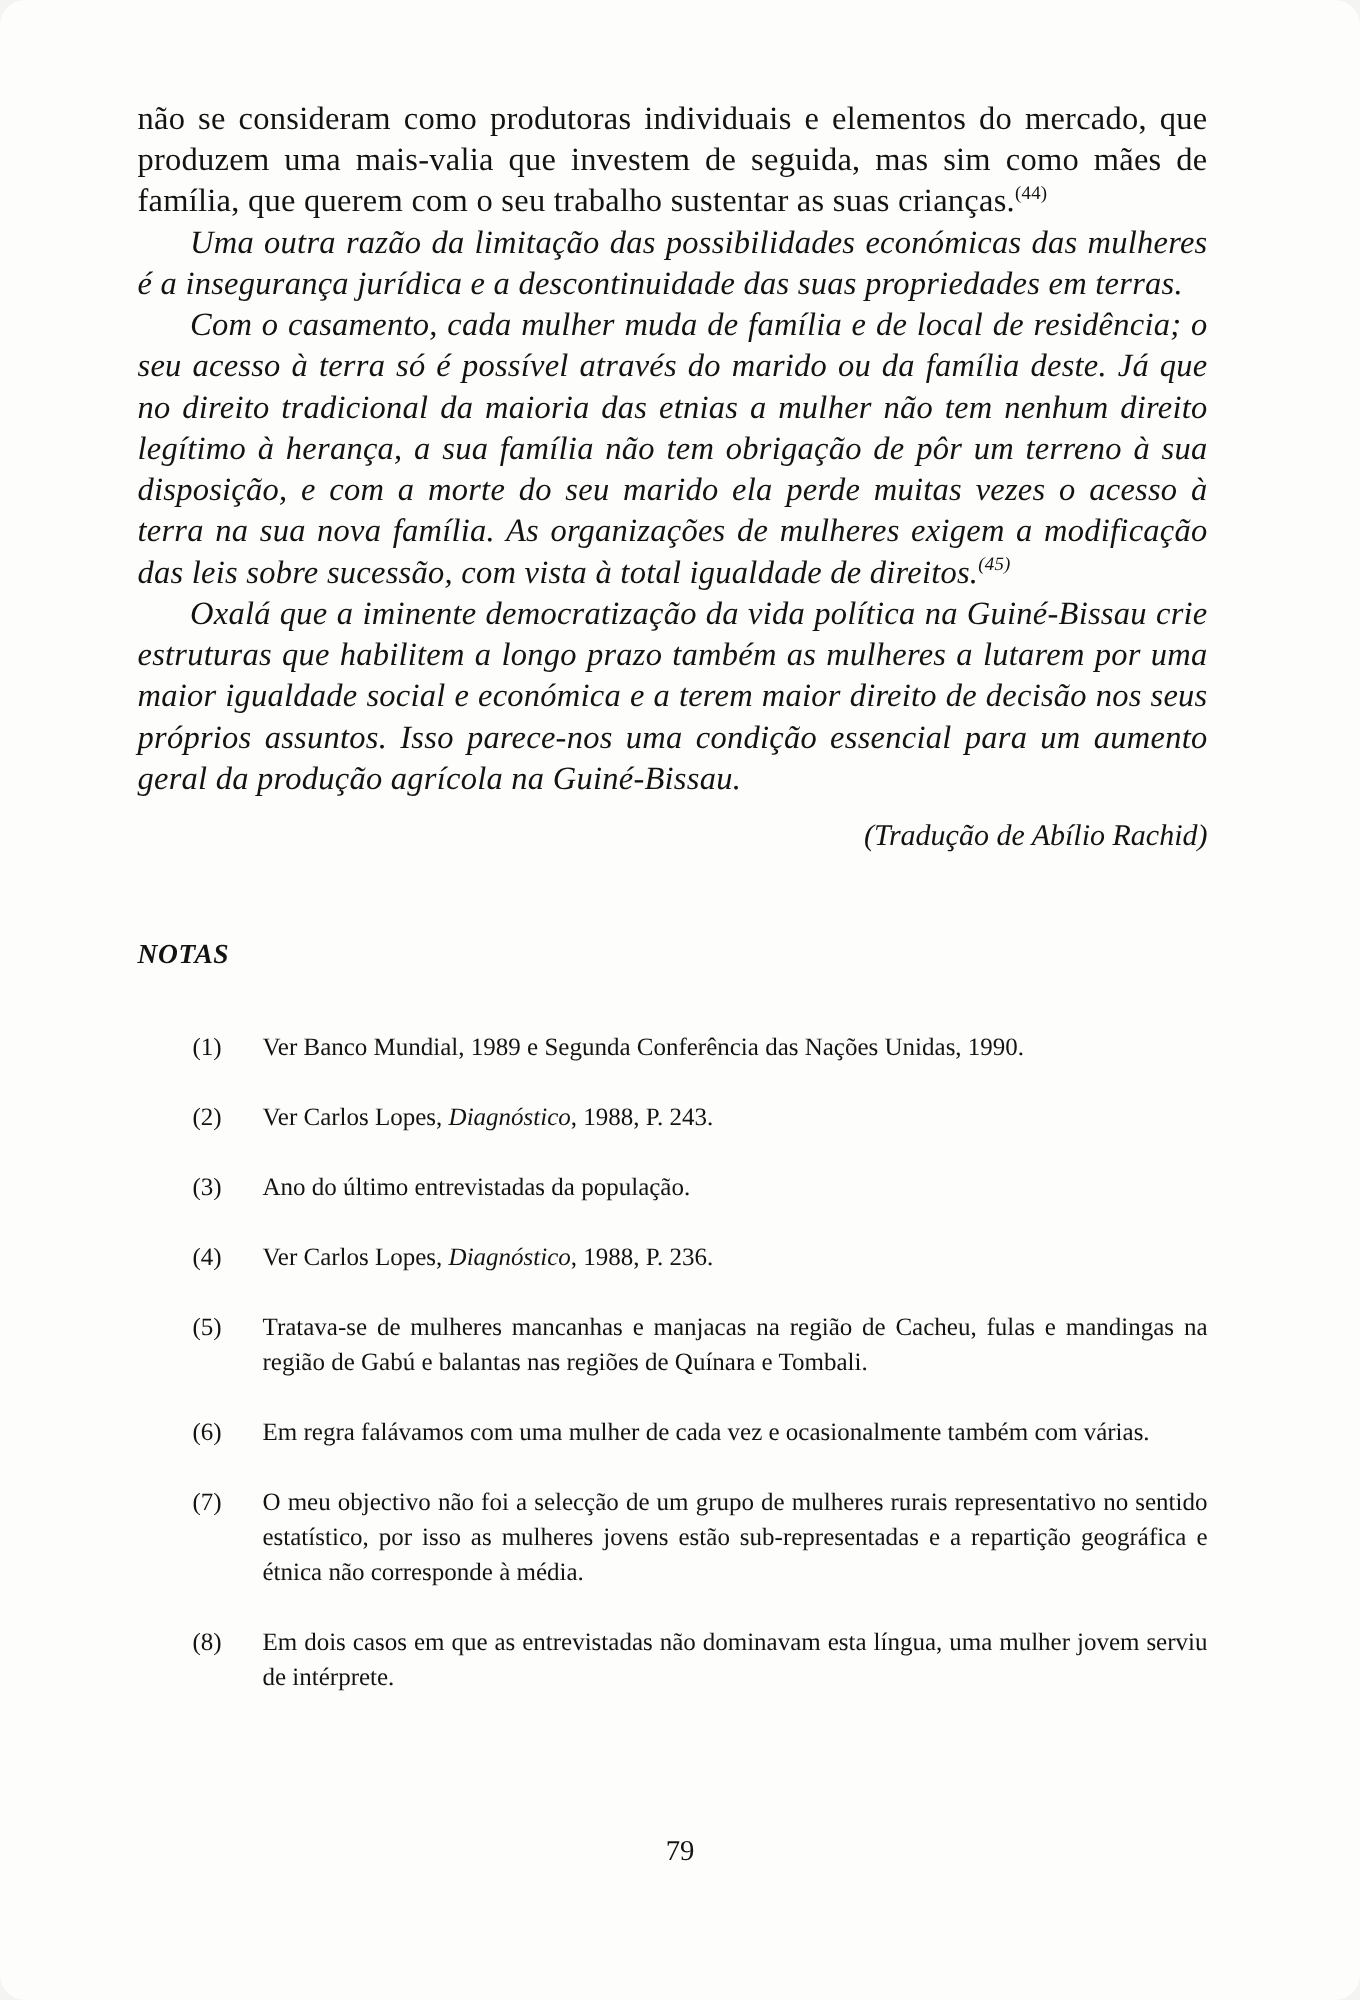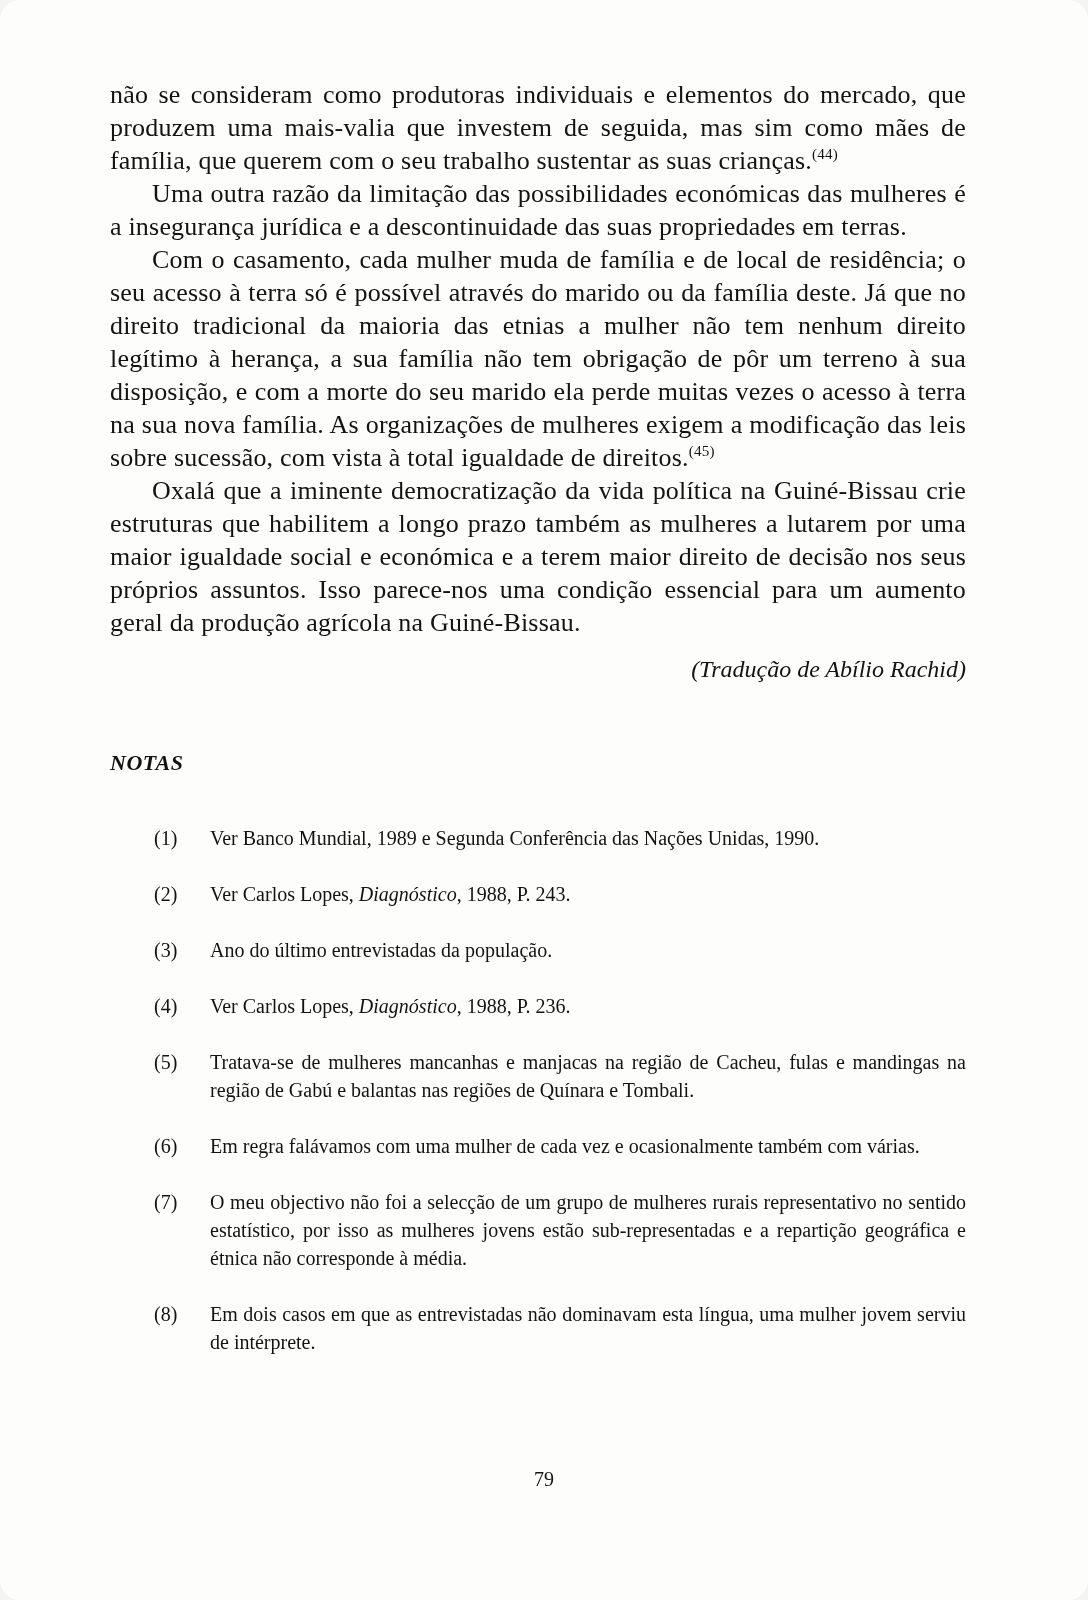--- a/index.html
+++ b/index.html
@@ -22,20 +22,21 @@
   }
   .body-text p {
     margin: 0;
     font-size: 26px;
     line-height: 33px;
     text-align: justify;
     letter-spacing: 0.2px;
   }
   .body-text p.indent {
     text-indent: 42px;
+    font-style: italic;
   }
   .body-text sup {
     font-size: 0.58em;
     line-height: 0;
     vertical-align: super;
   }
   .credit {
     margin: 14px 0 0 0;
     font-size: 24px;
     line-height: 33px;
@@ -66,21 +67,21 @@
     text-align: justify;
   }
   .note-text em {
   }
   .page-number {
     position: absolute;
     top: 1468px;
     left: 0;
     width: 100%;
     text-align: center;
-    font-size: 20px;
+    font-size: 23px;
   }
 </style>
 </head>
 <body>
 
 <main class="page">
   <section class="body-text">
       <p class=""><span>não se consideram como produtoras individuais e elementos do mercado, que produzem uma mais-valia que investem de seguida, mas sim como mães de família, que querem com o seu trabalho sustentar as suas crianças.</span><sup>(44)</sup></p>
       <p class="indent"><span>Uma outra razão da limitação das possibilidades económicas das mulheres é a insegurança jurídica e a descontinuidade das suas propriedades em terras.</span></p>
       <p class="indent"><span>Com o casamento, cada mulher muda de família e de local de residência; o seu acesso à terra só é possível através do marido ou da família deste. Já que no direito tradicional da maioria das etnias a mulher não tem nenhum direito legítimo à herança, a sua família não tem obrigação de pôr um terreno à sua disposição, e com a morte do seu marido ela perde muitas vezes o acesso à terra na sua nova família. As organizações de mulheres exigem a modificação das leis sobre sucessão, com vista à total igualdade de direitos.</span><sup>(45)</sup></p>

